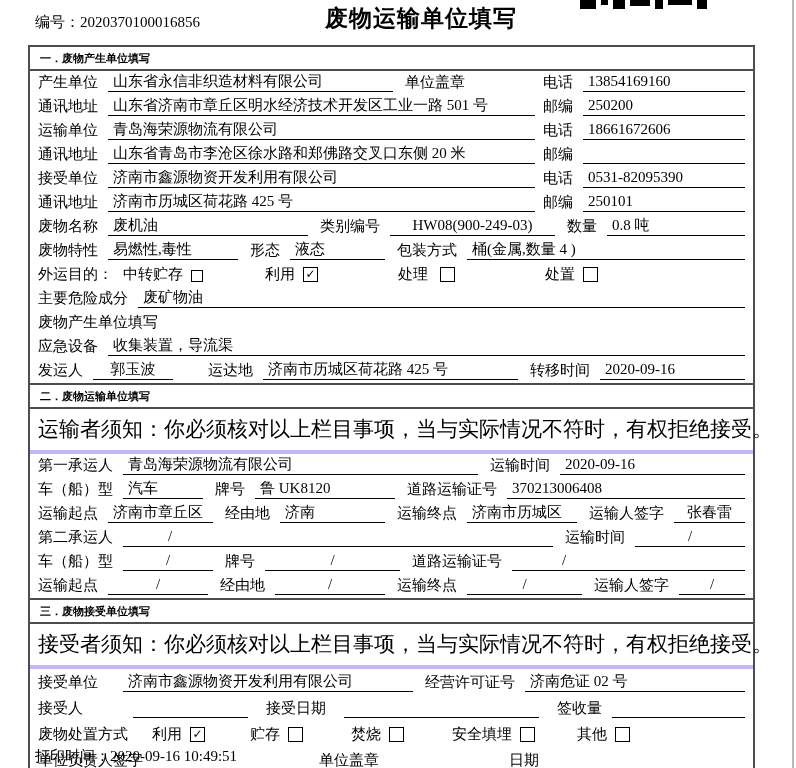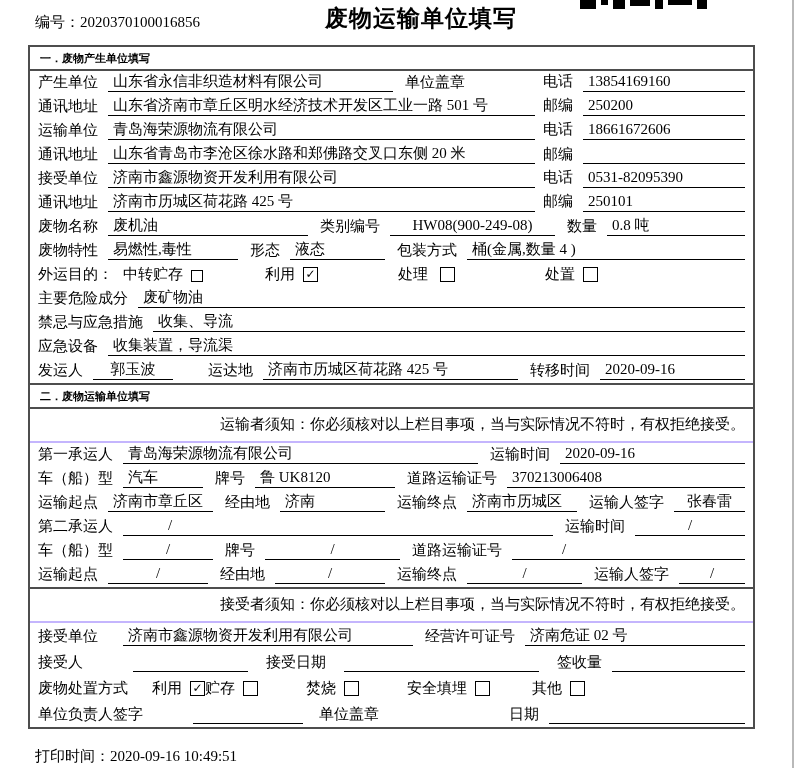--- a/index.html
+++ b/index.html
@@ -21,38 +21,38 @@
     border:2px solid #4d4d4d;box-sizing:border-box;background:#fff;
   }
   .section{box-sizing:border-box;}
   .section + .section{border-top:2px solid #4d4d4d;}
   .sec-header{
     font-family:"Liberation Sans","DejaVu Sans",sans-serif;
     font-weight:bold;font-size:11px;padding:4px 10px 3px 10px;
     border-bottom:2px solid #4d4d4d;white-space:nowrap;
   }
   .note{
-    font-size:15px;padding:6px 8px 7px 8px;border-bottom:2px solid #c4b5fd;white-space:nowrap;text-align:right;
+    font-size:21px;padding:6px 8px 7px 8px;border-bottom:4px solid #c4b5fd;white-space:nowrap;text-align:right;
   }
   .row{
     display:flex;align-items:flex-end;height:24px;padding:0 8px 3px 8px;
     font-size:15px;line-height:19px;white-space:nowrap;box-sizing:border-box;
   }
   .row.tall{height:26px;}
   .lbl{flex:none;margin-right:10px;}
   .lbl.ml{margin-left:12px;}
   .u{
     flex:none;border-bottom:1px solid #000;min-height:19px;
     padding:0 5px;box-sizing:border-box;overflow:hidden;
   }
   .u.grow{flex:1 1 auto;}
   .u.center{text-align:center;}
   .left-part{flex:none;width:505px;display:flex;align-items:flex-end;}
   .left-part .u.grow{flex:1 1 auto;}
-  .right-part{flex:1 1 auto;display:flex;align-items:flex-start;}
+  .right-part{flex:1 1 auto;display:flex;align-items:center;}
   .cb{
     flex:none;width:13px;height:13px;border:1px solid #000;margin-left:8px;margin-bottom:2px;
     font-size:12px;line-height:13px;text-align:center;font-weight:bold;
     font-family:"DejaVu Sans",sans-serif;
   }
   .cb.small{width:10px;height:10px;line-height:10px;}
   .footer-print{position:absolute;left:35px;top:747px;font-size:15px;white-space:nowrap;}
 </style>
 </head>
 <body>
@@ -141,21 +141,21 @@
       <div class="right-part">
         <span class="lbl">邮编</span>
         <span class="u grow">250101</span>
       </div>
     </div>
 
     <div class="row">
       <span class="lbl">废物名称</span>
       <span class="u" style="width:200px">废机油</span>
       <span class="lbl ml">类别编号</span>
-      <span class="u center" style="width:165px">HW08(900-249-08)</span>
+      <span class="u center" style="width:165px">HW08(900-249-03)</span>
       <span class="lbl ml">数量</span>
       <span class="u grow">0.8 吨</span>
     </div>
 
     <div class="row">
       <span class="lbl">废物特性</span>
       <span class="u" style="width:130px">易燃性,毒性</span>
       <span class="lbl ml">形态</span>
       <span class="u" style="width:95px">液态</span>
       <span class="lbl ml">包装方式</span>
@@ -173,22 +173,21 @@
       <span class="lbl" style="margin-left:90px;margin-right:0">处置</span>
       <span class="cb"></span>
     </div>
 
     <div class="row">
       <span class="lbl">主要危险成分</span>
       <span class="u grow">废矿物油</span>
     </div>
 
     <div class="row">
-      <span class="lbl">禁忌与应急措施</span>
-      <span class="u grow">收集、导流</span>
+      <span class="lbl">废物产生单位填写</span>
     </div>
 
     <div class="row">
       <span class="lbl">应急设备</span>
       <span class="u grow">收集装置，导流渠</span>
     </div>
 
     <div class="row">
       <span class="lbl">发运人</span>
       <span class="u center" style="width:80px">郭玉波</span>
@@ -252,20 +251,21 @@
       <span class="lbl ml">经由地</span>
       <span class="u center" style="width:110px">/</span>
       <span class="lbl ml">运输终点</span>
       <span class="u center" style="width:115px">/</span>
       <span class="lbl ml">运输人签字</span>
       <span class="u grow center">/</span>
     </div>
   </div>
 
   <div class="section">
+    <div class="sec-header">三．废物接受单位填写</div>
     <div class="note">接受者须知：你必须核对以上栏目事项，当与实际情况不符时，有权拒绝接受。</div>
 
     <div class="row tall">
       <span class="lbl" style="margin-right:25px">接受单位</span>
       <span class="u" style="width:290px">济南市鑫源物资开发利用有限公司</span>
       <span class="lbl ml">经营许可证号</span>
       <span class="u grow">济南危证 02 号</span>
     </div>
 
     <div class="row tall">
@@ -274,21 +274,21 @@
       <span class="lbl" style="margin-left:18px;margin-right:18px">接受日期</span>
       <span class="u" style="width:195px"></span>
       <span class="lbl" style="margin-left:18px">签收量</span>
       <span class="u grow"></span>
     </div>
 
     <div class="row tall">
       <span class="lbl">废物处置方式</span>
       <span class="lbl" style="margin-left:14px;margin-right:0">利用</span>
       <span class="cb">✓</span>
-      <span class="lbl" style="margin-right:0">贮存</span>
+      <span class="lbl" style="margin-left:45px;margin-right:0">贮存</span>
       <span class="cb"></span>
       <span class="lbl" style="margin-left:48px;margin-right:0">焚烧</span>
       <span class="cb"></span>
       <span class="lbl" style="margin-left:48px;margin-right:0">安全填埋</span>
       <span class="cb"></span>
       <span class="lbl" style="margin-left:42px;margin-right:0">其他</span>
       <span class="cb"></span>
     </div>
 
     <div class="row tall">

